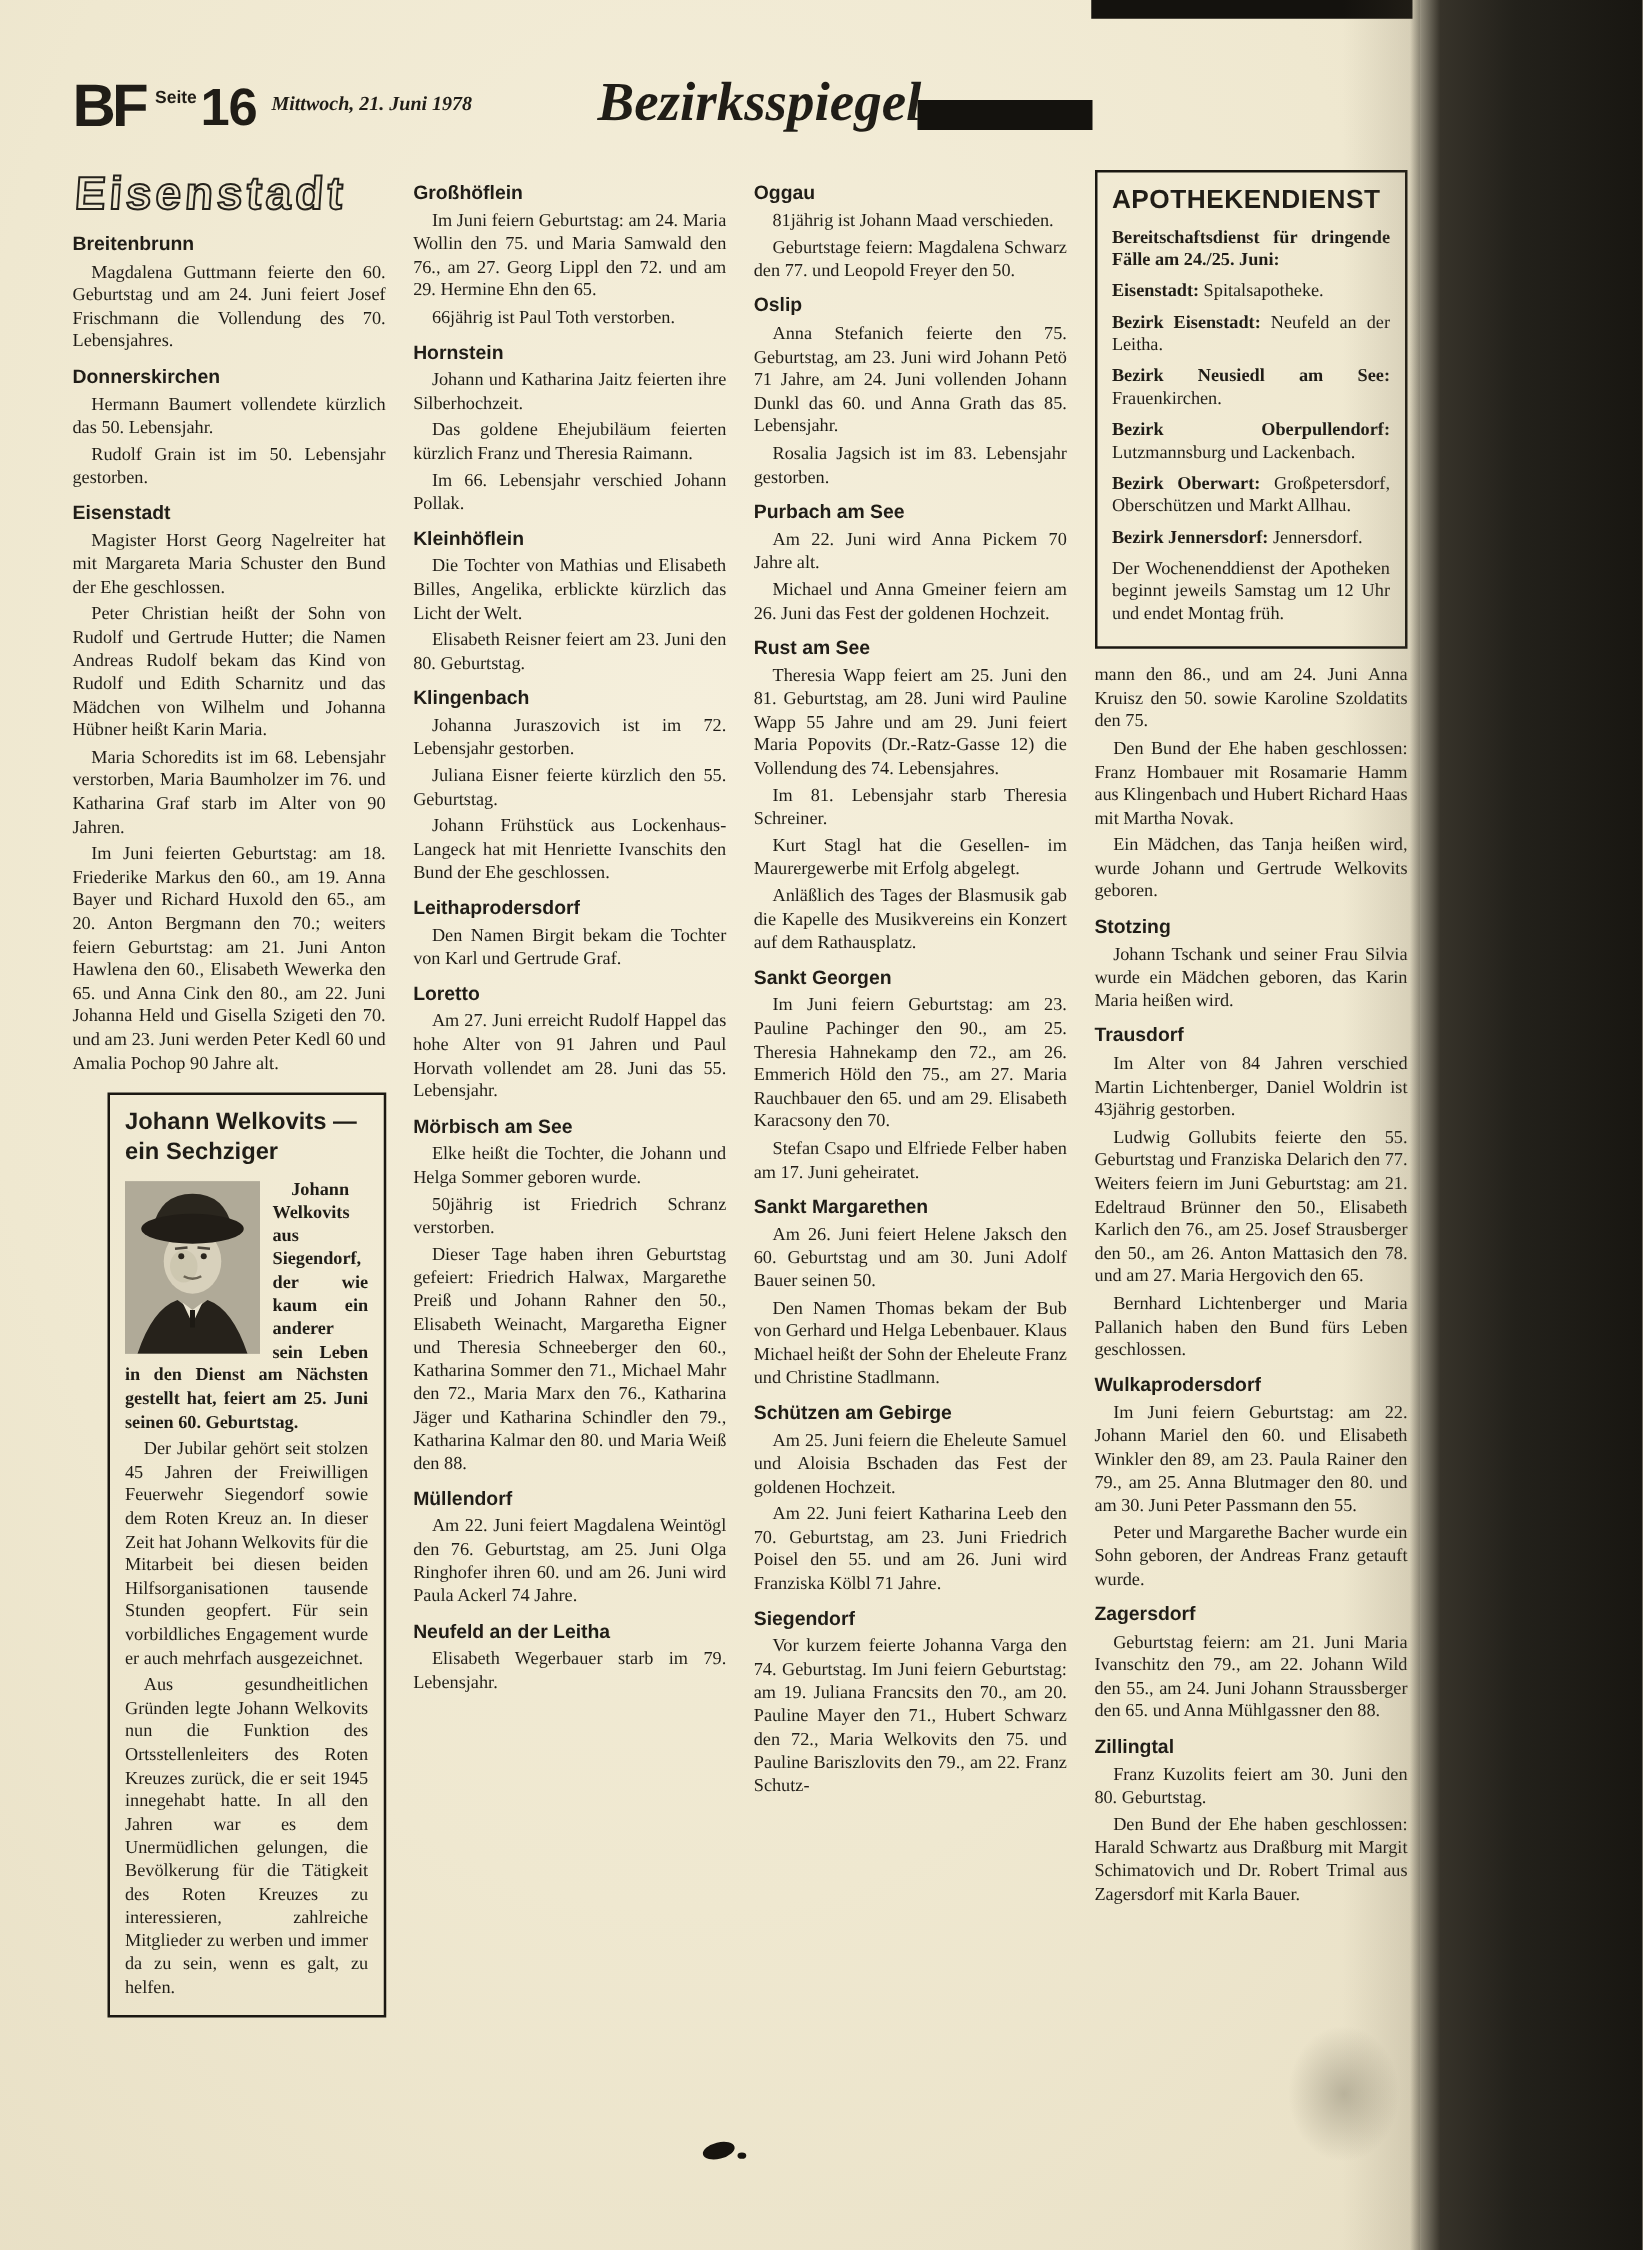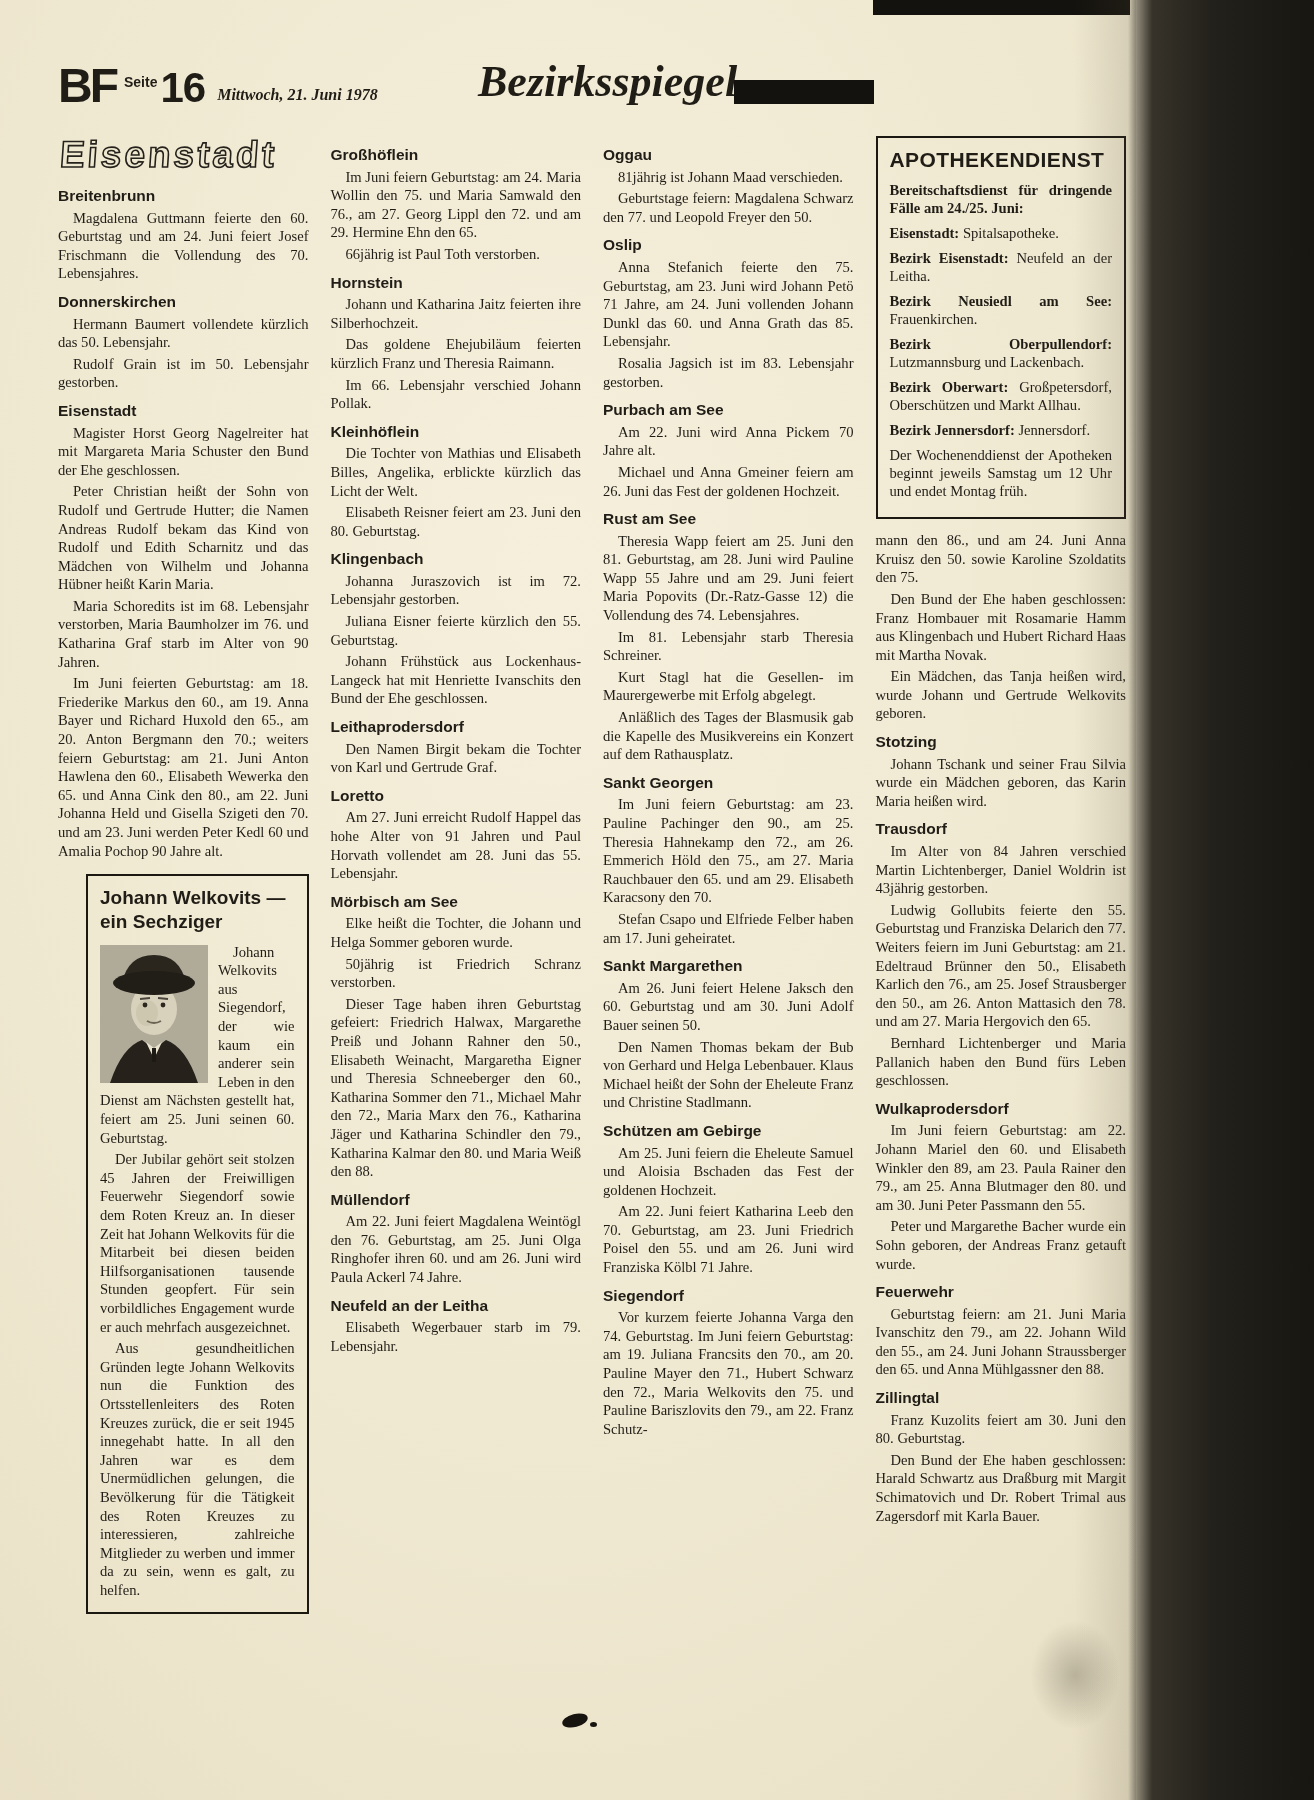--- a/index.html
+++ b/index.html
@@ -15,21 +15,21 @@
   .edge-shade{position:absolute;top:0;right:178px;width:62px;height:100%;
     background:linear-gradient(to right, rgba(90,80,60,0), rgba(90,80,60,.18));}
   .topbar{position:absolute;left:873px;top:0;width:257px;height:15px;background:#14120e;}
   .blob{position:absolute;left:562px;top:1714px;width:26px;height:13px;background:#17140f;border-radius:50%;transform:rotate(-14deg);}
   .blob2{position:absolute;left:590px;top:1722px;width:7px;height:5px;background:#17140f;border-radius:50%;}
   .smudge{position:absolute;left:1030px;top:1620px;width:90px;height:110px;
     background:radial-gradient(ellipse at center, rgba(60,55,40,.28), rgba(60,55,40,0) 70%);}
 
   
   .masthead{position:absolute;left:58px;top:64px;width:1072px;height:60px;}
-  .mast-left{display:flex;align-items:flex-end;}
+  .mast-left{display:flex;align-items:center;}
   .logo{font:900 48px/0.9 "Liberation Sans", sans-serif;letter-spacing:-3px;}
   .seite{font:700 14px/1 "Liberation Sans", sans-serif;margin:0 3px 18px 8px;}
   .pagenum{font:900 42px/0.9 "Liberation Sans", sans-serif;letter-spacing:-1px;}
   .mdate{font:italic 700 16px/1 "Liberation Serif", serif;margin:0 0 4px 12px;}
   .bezirk-title{position:absolute;left:420px;top:-4px;margin:0;
     font:italic 700 44px/1 "Liberation Serif", serif;letter-spacing:0;}
   .bar1{position:absolute;left:676px;top:16px;width:140px;height:24px;background:#14120e;}
 
   
   .content{position:absolute;left:58px;top:136px;width:1068px;display:flex;gap:22px;}
@@ -41,21 +41,21 @@
 
   .outline-title{
     margin:0 0 14px 2px;
     font:700 37px/1 "Liberation Sans", sans-serif;letter-spacing:3px;
     color:#efe8d0;-webkit-text-stroke:1.6px #25221c;transform:skewX(-4deg);
   }
 
   .nbox{border:2.5px solid #1b1812;padding:8px 12px 10px;}
   .welkovits{margin-top:14px;margin-left:28px;}
   .welkovits h3{font:700 19px/1.25 "Liberation Sans", sans-serif;margin:2px 0 9px;}
-  .welkovits .lead{font-weight:400;}
+  .welkovits .lead{font-weight:700;}
   .photo{float:left;width:108px;height:138px;margin:2px 10px 4px 0;background:#b7b1a0;}
   .photo svg{display:block;width:100%;height:100%;}
 
   .apotheken{margin:0 0 12px;}
   .apotheken h3{font:700 21px/1.15 "Liberation Sans", sans-serif;letter-spacing:.4px;margin:2px 0 9px;}
   .apotheken p{margin:0 0 7px;font-size:14.6px;line-height:18px;text-align:justify;text-indent:0;}
   .apotheken b{font-weight:700;}
 </style>
 </head>
 <body>
@@ -200,21 +200,21 @@
           <p>Ein Mädchen, das Tanja heißen wird, wurde Johann und Gertrude Welkovits geboren.</p>
           <h3 class="place-heading">Stotzing</h3>
           <p>Johann Tschank und seiner Frau Silvia wurde ein Mädchen geboren, das Karin Maria heißen wird.</p>
           <h3 class="place-heading">Trausdorf</h3>
           <p>Im Alter von 84 Jahren verschied Martin Lichtenberger, Daniel Woldrin ist 43jährig gestorben.</p>
           <p>Ludwig Gollubits feierte den 55. Geburtstag und Franziska Delarich den 77. Weiters feiern im Juni Geburtstag: am 21. Edeltraud Brünner den 50., Elisabeth Karlich den 76., am 25. Josef Strausberger den 50., am 26. Anton Mattasich den 78. und am 27. Maria Hergovich den 65.</p>
           <p>Bernhard Lichtenberger und Maria Pallanich haben den Bund fürs Leben geschlossen.</p>
           <h3 class="place-heading">Wulkaprodersdorf</h3>
           <p>Im Juni feiern Geburtstag: am 22. Johann Mariel den 60. und Elisabeth Winkler den 89, am 23. Paula Rainer den 79., am 25. Anna Blutmager den 80. und am 30. Juni Peter Passmann den 55.</p>
           <p>Peter und Margarethe Bacher wurde ein Sohn geboren, der Andreas Franz getauft wurde.</p>
-          <h3 class="place-heading">Feuerwehr</h3>
+          <h3 class="place-heading">Zagersdorf</h3>
           <p>Geburtstag feiern: am 21. Juni Maria Ivanschitz den 79., am 22. Johann Wild den 55., am 24. Juni Johann Straussberger den 65. und Anna Mühlgassner den 88.</p>
           <h3 class="place-heading">Zillingtal</h3>
           <p>Franz Kuzolits feiert am 30. Juni den 80. Geburtstag.</p>
           <p>Den Bund der Ehe haben geschlossen: Harald Schwartz aus Draßburg mit Margit Schimatovich und Dr. Robert Trimal aus Zagersdorf mit Karla Bauer.</p>
         </div>
     </div>
 
   </div>
 
   <div class="edge-shade"></div>

